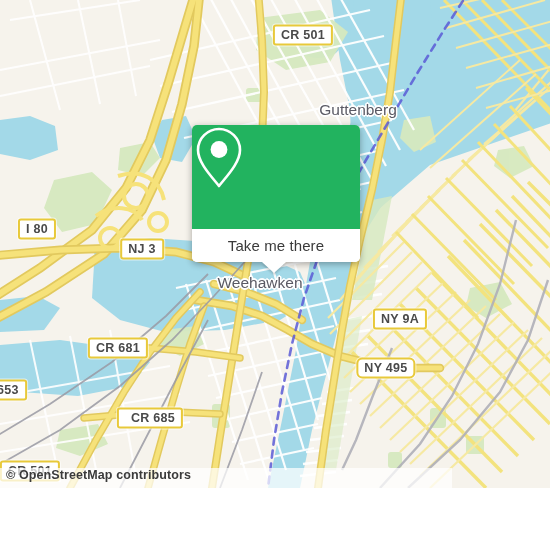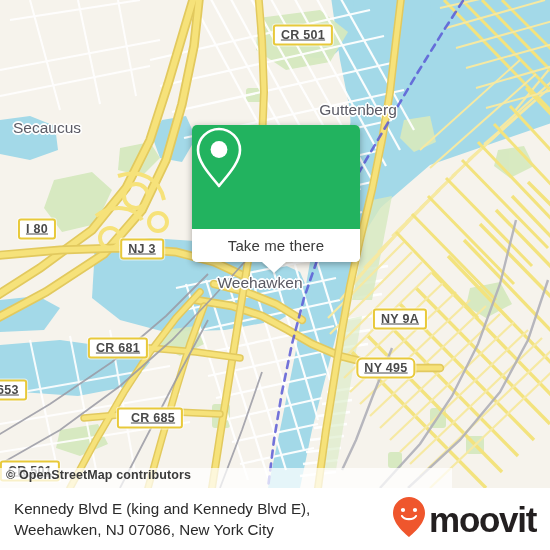--- a/index.html
+++ b/index.html
@@ -37,21 +37,20 @@
       1.2px -1.2px 0 rgba(255,255,255,.95),-1.2px -1.2px 0 rgba(255,255,255,.95);
   }
   .shield{
     position:absolute;
     transform:translate(-50%,-50%);
     background:#ffffff;border:2px solid #e8c93a;border-radius:3px;
     padding:1px 6px 2px 6px;
     font-size:12.5px;font-weight:bold;color:#4a4a4a;white-space:nowrap;
     letter-spacing:.3px;
     box-shadow:0 0 0 1px rgba(255,255,255,.6);
-    text-decoration:underline;
   }
 
   
   .card{
     position:absolute;left:192px;top:125px;width:168px;
     border-radius:5px;overflow:visible;
     box-shadow:0 2px 7px rgba(0,0,0,.33);
     background:#ffffff;
   }
   .card-head{
@@ -360,21 +359,20 @@
           <path d="M120,488 L150,430 L180,372 L208,320"></path>
           <path d="M220,488 L242,430 L262,372"></path>
         </g>
 
         <path d="M470,-10 L444,30 L418,72 L392,116 L366,160 L340,206 L320,252 L304,298
                  L292,344 L282,392 L274,440 L268,488" stroke="#5b5bd6" stroke-width="2.6" fill="none" stroke-dasharray="7 6" stroke-linecap="round" opacity=".85"></path>
 
       </g>
     </svg>
 
-    <div class="city-label" style="left:47px;top:128px;">Secaucus</div>
     <div class="city-label" style="left:358px;top:110px;">Guttenberg</div>
     <div class="city-label" style="left:260px;top:283px;">Weehawken</div>
 
     <div class="shield" style="left:303px;top:35px;">CR 501</div>
     <div class="shield" style="left:37px;top:229px;">I 80</div>
     <div class="shield" style="left:142px;top:249px;">NJ 3</div>
     <div class="shield" style="left:400px;top:299px;margin-top:20px;">NY 9A</div>
     <div class="shield" style="left:118px;top:348px;">CR 681</div>
     <div class="shield" style="left:8px;top:390px;">653</div>
     <div class="shield" style="left:386px;top:368px;border-radius:6px;">NY 495</div>
@@ -395,31 +393,14 @@
         </span>
       </div>
       <div class="card-foot">
         <span>Take me there</span>
       </div>
       <div class="card-tail"></div>
     </div>
 
   </div>
 
-  <div class="footer">
-    <div class="footer-text">
-      <div>Kennedy Blvd E (king and Kennedy Blvd E),</div>
-      <div>Weehawken, NJ 07086, New York City</div>
-    </div>
-    <div class="logo">
-      <span class="logo-pin">
-        <svg width="34" height="42" viewBox="0 0 34 42">
-          <path d="M17 1 C8.2 1 1 8.2 1 17 C1 27.5 12.3 37 17 41 C21.7 37 33 27.5 33 17 C33 8.2 25.8 1 17 1 Z" fill="#ef562d"></path>
-          <circle cx="11" cy="14" r="2.1" fill="#ffffff"></circle>
-          <circle cx="23" cy="14" r="2.1" fill="#ffffff"></circle>
-          <path d="M10 20 C12.4 24.2 21.6 24.2 24 20" stroke="#ffffff" stroke-width="2.1" fill="none" stroke-linecap="round"></path>
-        </svg>
-      </span>
-      <span class="logo-word">moovit</span>
-    </div>
-  </div>
 
 </div>
 
 </body></html>

